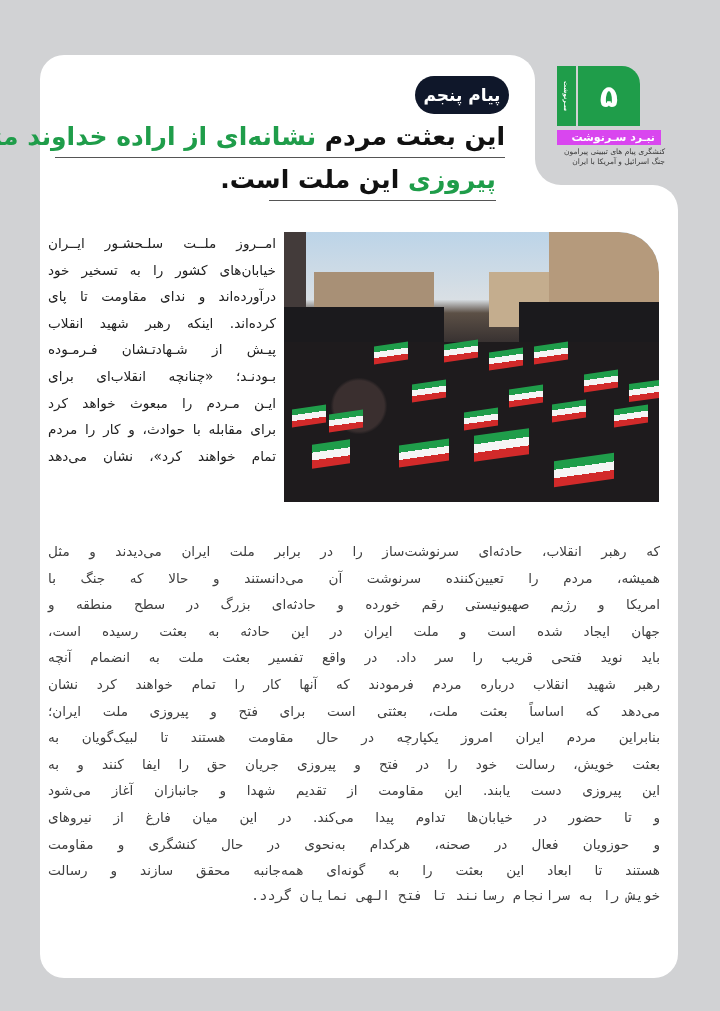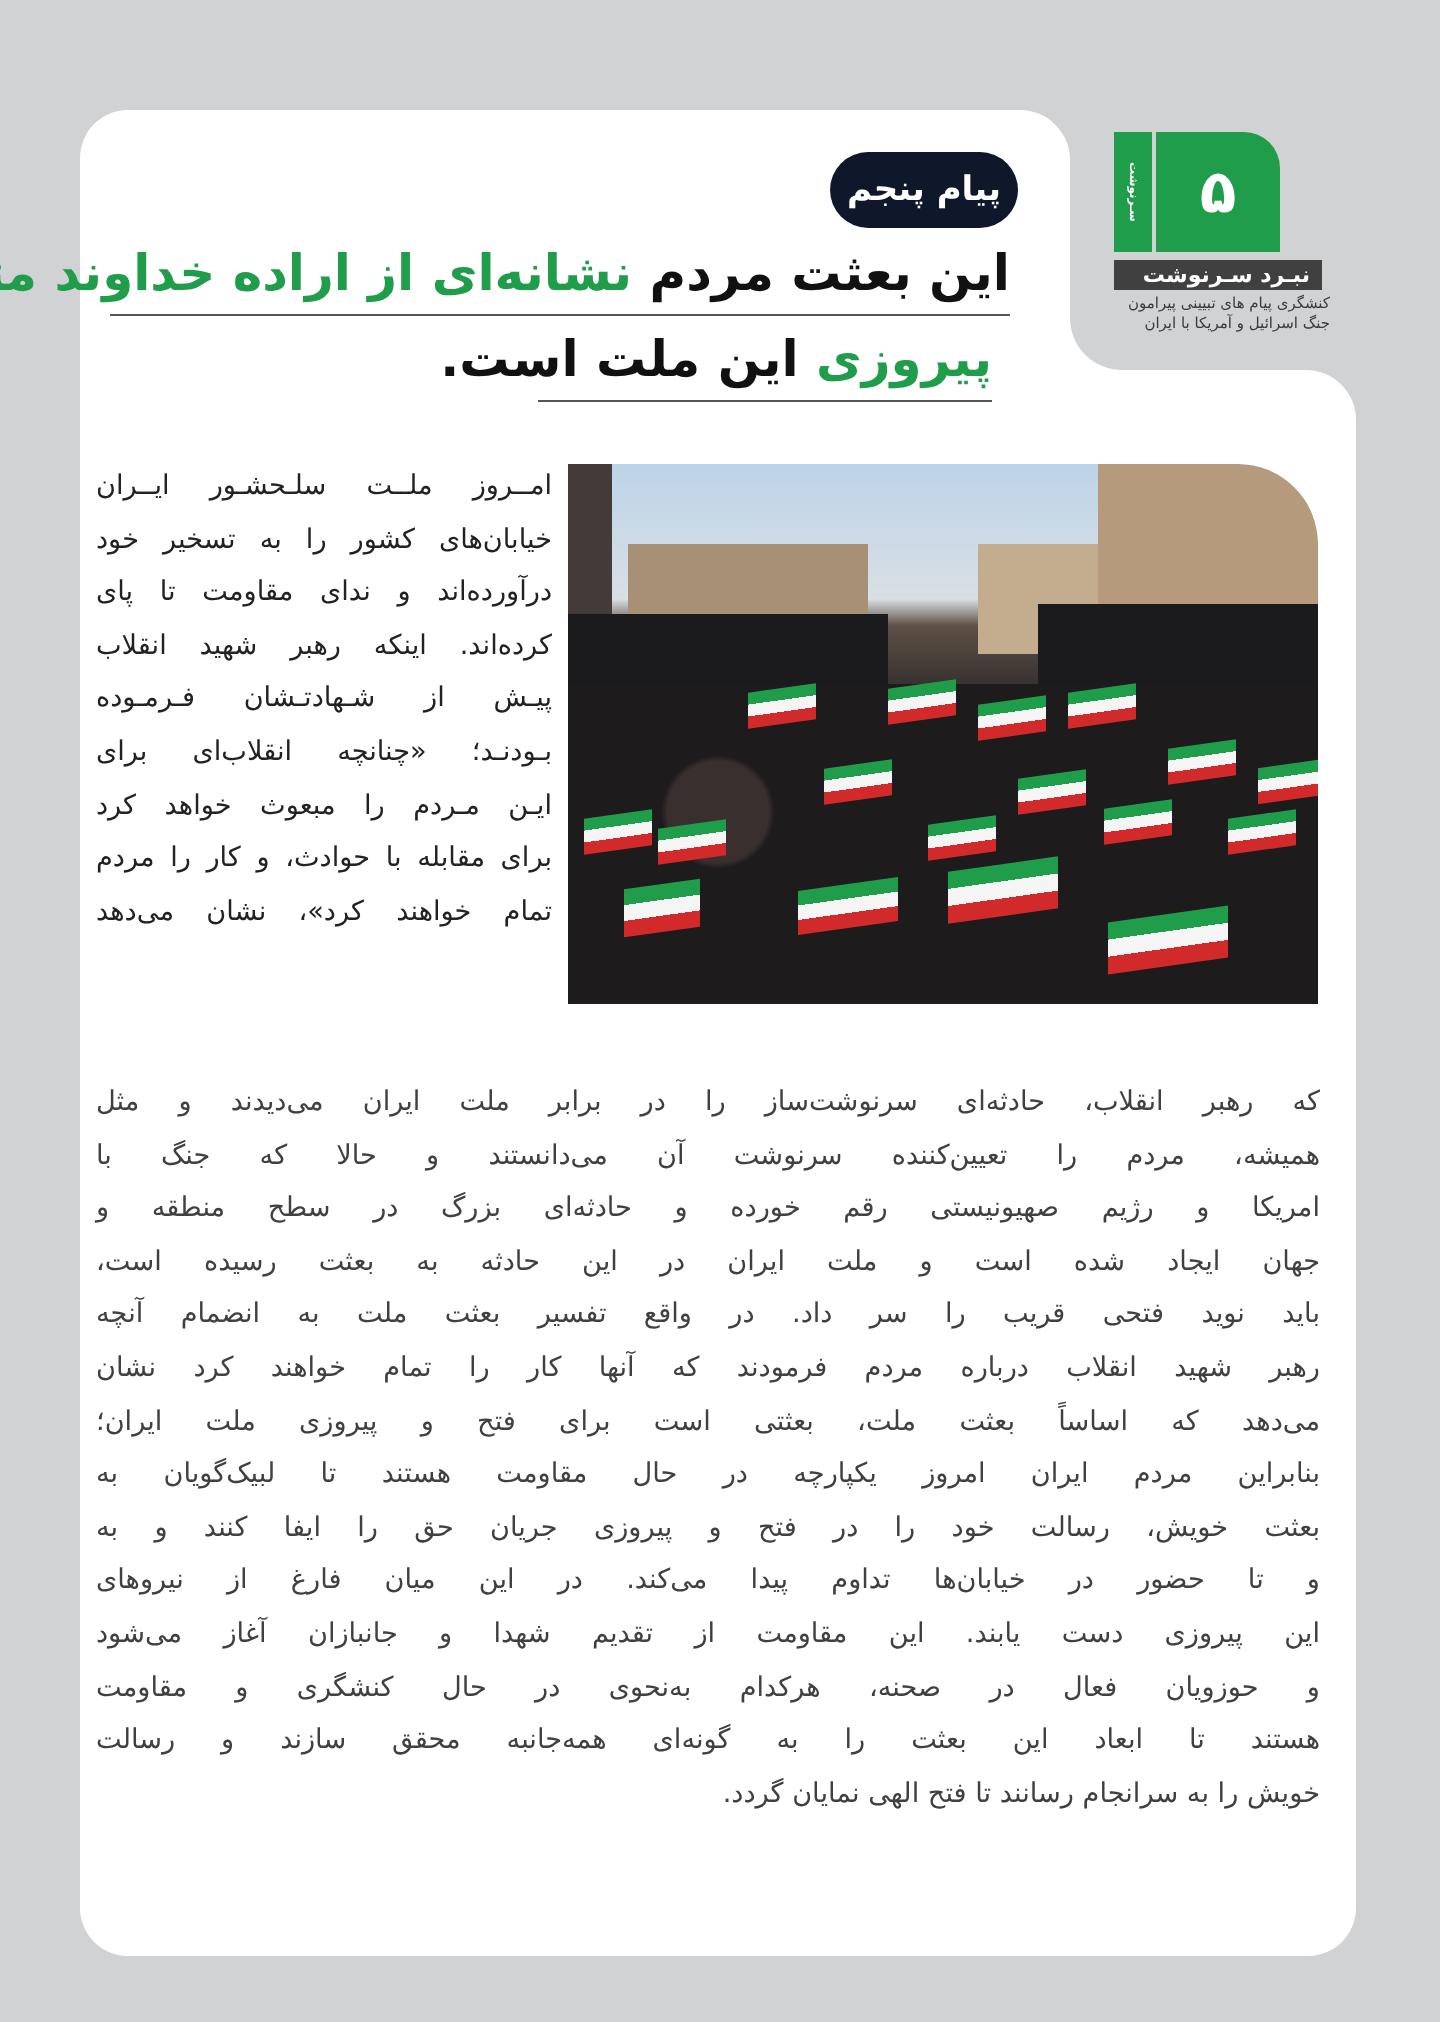--- a/index.html
+++ b/index.html
@@ -40,21 +40,21 @@
     font-size:6px; writing-mode:vertical-rl; text-align:center; line-height:13px;
     font-weight:bold; letter-spacing:1px;
   }
   .logo-box {
     position:absolute; left:25px; top:0; width:62px; height:60px; background:#1f9d4a;
     border-top-right-radius:18px;
     display:flex; align-items:center; justify-content:center;
   }
   .logo-number { color:#fff; font-size:30px; font-weight:bold; font-family:"DejaVu Sans", sans-serif; }
   .logo-bar {
-    position:absolute; left:4px; top:64px; width:104px; height:15px; background:#404040;
+    position:absolute; left:4px; top:64px; width:104px; height:15px; background:#d946ef;
     color:#fff; font-size:11px; font-weight:bold; line-height:15px; text-align:right; padding-right:6px; box-sizing:border-box;
   }
   .logo-sub {
     position:absolute; left:0px; top:81px; width:112px; color:#3a3a3a; font-size:7.5px; line-height:10px; text-align:right;
   }
   
   .badge {
     position:absolute; left:415px; top:76px; width:94px; height:38px; background:#0f172a;
     border-radius:19px; color:#fff; font-weight:bold; font-size:17px; text-align:center; line-height:38px;
     direction:rtl;
@@ -88,21 +88,21 @@
   .text-narrow {
     position:absolute; left:48px; top:230px; width:228px; direction:rtl; text-align:justify;
     text-align-last:justify; font-size:13.6px; line-height:26.6px; color:#222;
   }
   .text-narrow p { margin:0; }
   .text-wide {
     position:absolute; left:48px; top:538px; width:612px; direction:rtl; text-align:justify;
     font-size:13.6px; line-height:26.6px; color:#404040;
   }
   .text-wide p { margin:0; text-align:justify; text-align-last:justify; }
-  .text-wide p.last { text-align-last:right; }
+  .text-wide p.last { text-align-last:right;font-family:Liberation Mono, monospace; }
 </style>
 </head>
 <body>
 
 <div class="card"></div>
 <div class="notch-corner"></div>
 <div class="notch"></div>
 <div class="notch-corner2"></div>
 
 <div class="logo">
@@ -166,18 +166,18 @@
 <div class="text-wide">
   <p>که رهبر انقلاب، حادثه‌ای سرنوشت‌ساز را در برابر ملت ایران می‌دیدند و مثل</p>
   <p>همیشه، مردم را تعیین‌کننده سرنوشت آن می‌دانستند و حالا که جنگ با</p>
   <p>امریکا و رژیم صهیونیستی رقم خورده و حادثه‌ای بزرگ در سطح منطقه و</p>
   <p>جهان ایجاد شده است و ملت ایران در این حادثه به بعثت رسیده است،</p>
   <p>باید نوید فتحی قریب را سر داد. در واقع تفسیر بعثت ملت به انضمام آنچه</p>
   <p>رهبر شهید انقلاب درباره مردم فرمودند که آنها کار را تمام خواهند کرد نشان</p>
   <p>می‌دهد که اساساً بعثت ملت، بعثتی است برای فتح و پیروزی ملت ایران؛</p>
   <p>بنابراین مردم ایران امروز یکپارچه در حال مقاومت هستند تا لبیک‌گویان به</p>
   <p>بعثت خویش، رسالت خود را در فتح و پیروزی جریان حق را ایفا کنند و به</p>
+  <p>این پیروزی دست یابند. این مقاومت از تقدیم شهدا و جانبازان آغاز می‌شود</p>
   <p>و تا حضور در خیابان‌ها تداوم پیدا می‌کند. در این میان فارغ از نیروهای</p>
-  <p>این پیروزی دست یابند. این مقاومت از تقدیم شهدا و جانبازان آغاز می‌شود</p>
   <p>و حوزویان فعال در صحنه، هرکدام به‌نحوی در حال کنشگری و مقاومت</p>
   <p>هستند تا ابعاد این بعثت را به گونه‌ای همه‌جانبه محقق سازند و رسالت</p>
   <p class="last">خویش را به سرانجام رسانند تا فتح الهی نمایان گردد.</p>
 </div>
 
 </body></html>

